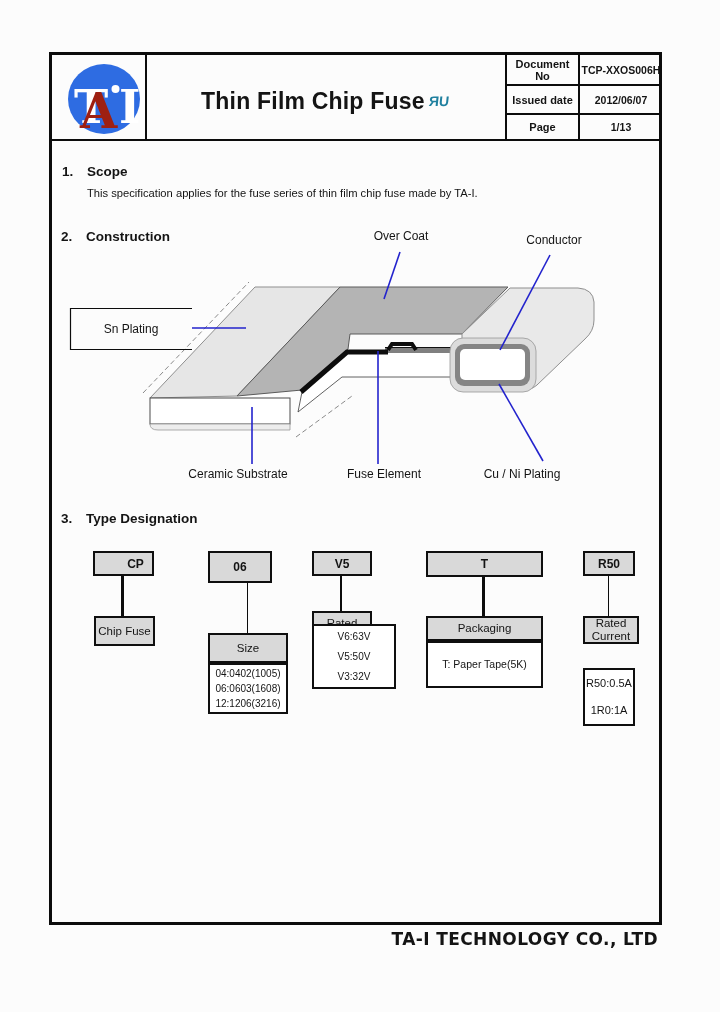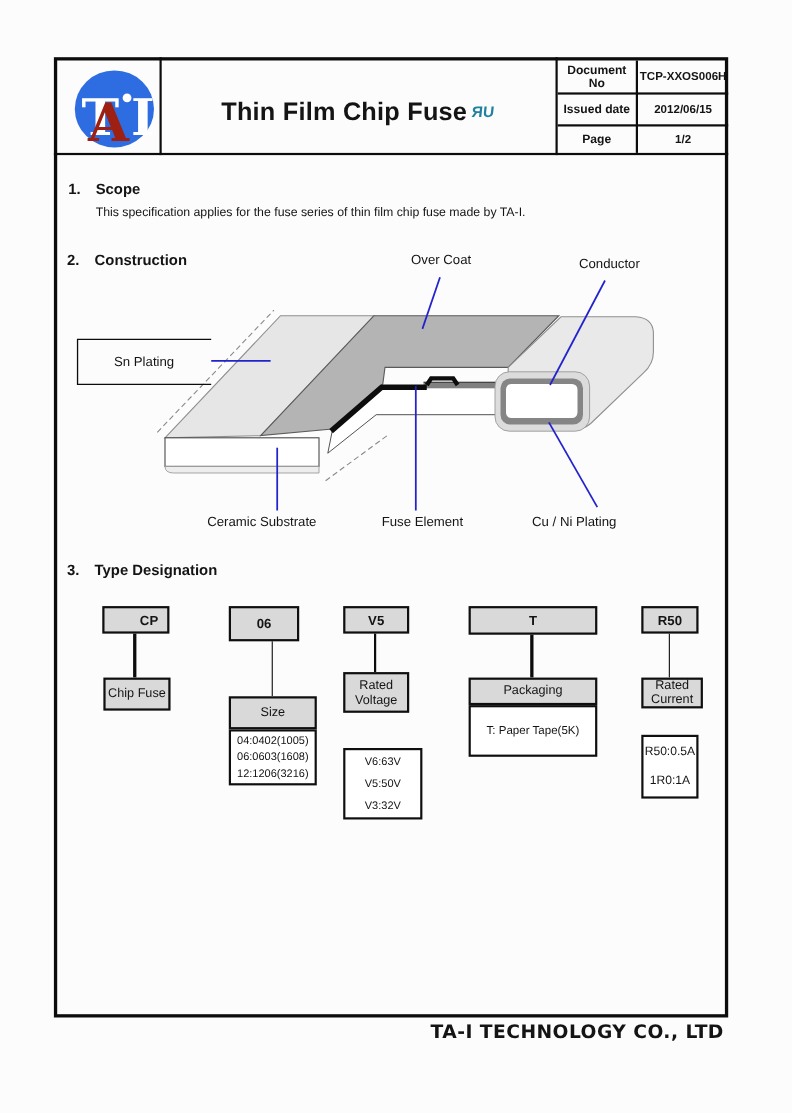--- a/index.html
+++ b/index.html
@@ -53,23 +53,23 @@
   </svg>
 
   <div class="abs title-wrap">
     <span class="doc-title">Thin Film Chip Fuse</span>
     <span class="ul-mark" style="color:#20809f;">ЯU</span>
   </div>
 
   <div class="abs hcell hlabel" style="left:507px; top:55px; width:71px; height:29px;">Document No</div>
   <div class="abs hcell hvalue" style="left:580px; top:55px; width:82px; height:29px;">TCP-XXOS006H</div>
   <div class="abs hcell hlabel" style="left:507px; top:86px; width:71px; height:27px;">Issued date</div>
-  <div class="abs hcell hvalue" style="left:580px; top:86px; width:82px; height:27px;">2012/06/15</div>
+  <div class="abs hcell hvalue" style="left:580px; top:86px; width:82px; height:27px;">2012/06/07</div>
   <div class="abs hcell hlabel" style="left:507px; top:115px; width:71px; height:24px;">Page</div>
-  <div class="abs hcell hvalue" style="left:580px; top:115px; width:82px; height:24px;">1/2</div>
+  <div class="abs hcell hvalue" style="left:580px; top:115px; width:82px; height:24px;">1/13</div>
 </div>
 
 <div class="abs heading" style="left:62px; top:164px;">
   <span class="num">1.</span>
   <span>Scope</span>
 </div>
 <div class="abs body-text" style="left:87px; top:187px; width:540px;">This specification applies for the fuse series of thin film chip fuse made by TA-I.</div>
 
 <div class="abs heading" style="left:61px; top:229px;">
   <span class="num">2.</span>
@@ -142,21 +142,21 @@
 <div class="abs tbox tcat" style="left:94px; top:616px; width:61px; height:30px;">Chip Fuse</div>
 
 <div class="abs tbox tcat" style="left:208px; top:633px; width:80px; height:30px;">Size</div>
 <div class="abs tlist" style="left:208px; top:663px; width:80px; height:51px; justify-content:center;">
   <div class="titem">04:0402(1005)</div>
   <div class="titem">06:0603(1608)</div>
   <div class="titem">12:1206(3216)</div>
 </div>
 
 <div class="abs tbox tcat" style="left:312px; top:611px; width:60px; height:37px; line-height:14px; padding:0 2px;">Rated Voltage</div>
-<div class="abs tlist" style="left:312px; top:680px; width:72px; height:65px; justify-content:space-around;">
+<div class="abs tlist" style="left:312px; top:624px; width:84px; height:65px; justify-content:space-around;">
   <div class="titem">V6:63V</div>
   <div class="titem">V5:50V</div>
   <div class="titem">V3:32V</div>
 </div>
 
 <div class="abs tbox tcat" style="left:426px; top:616px; width:117px; height:25px;">Packaging</div>
 <div class="abs tlist" style="left:426px; top:641px; width:117px; height:47px; justify-content:center;">
   <div class="titem" style="font-size:10.5px;">T: Paper Tape(5K)</div>
 </div>
 

